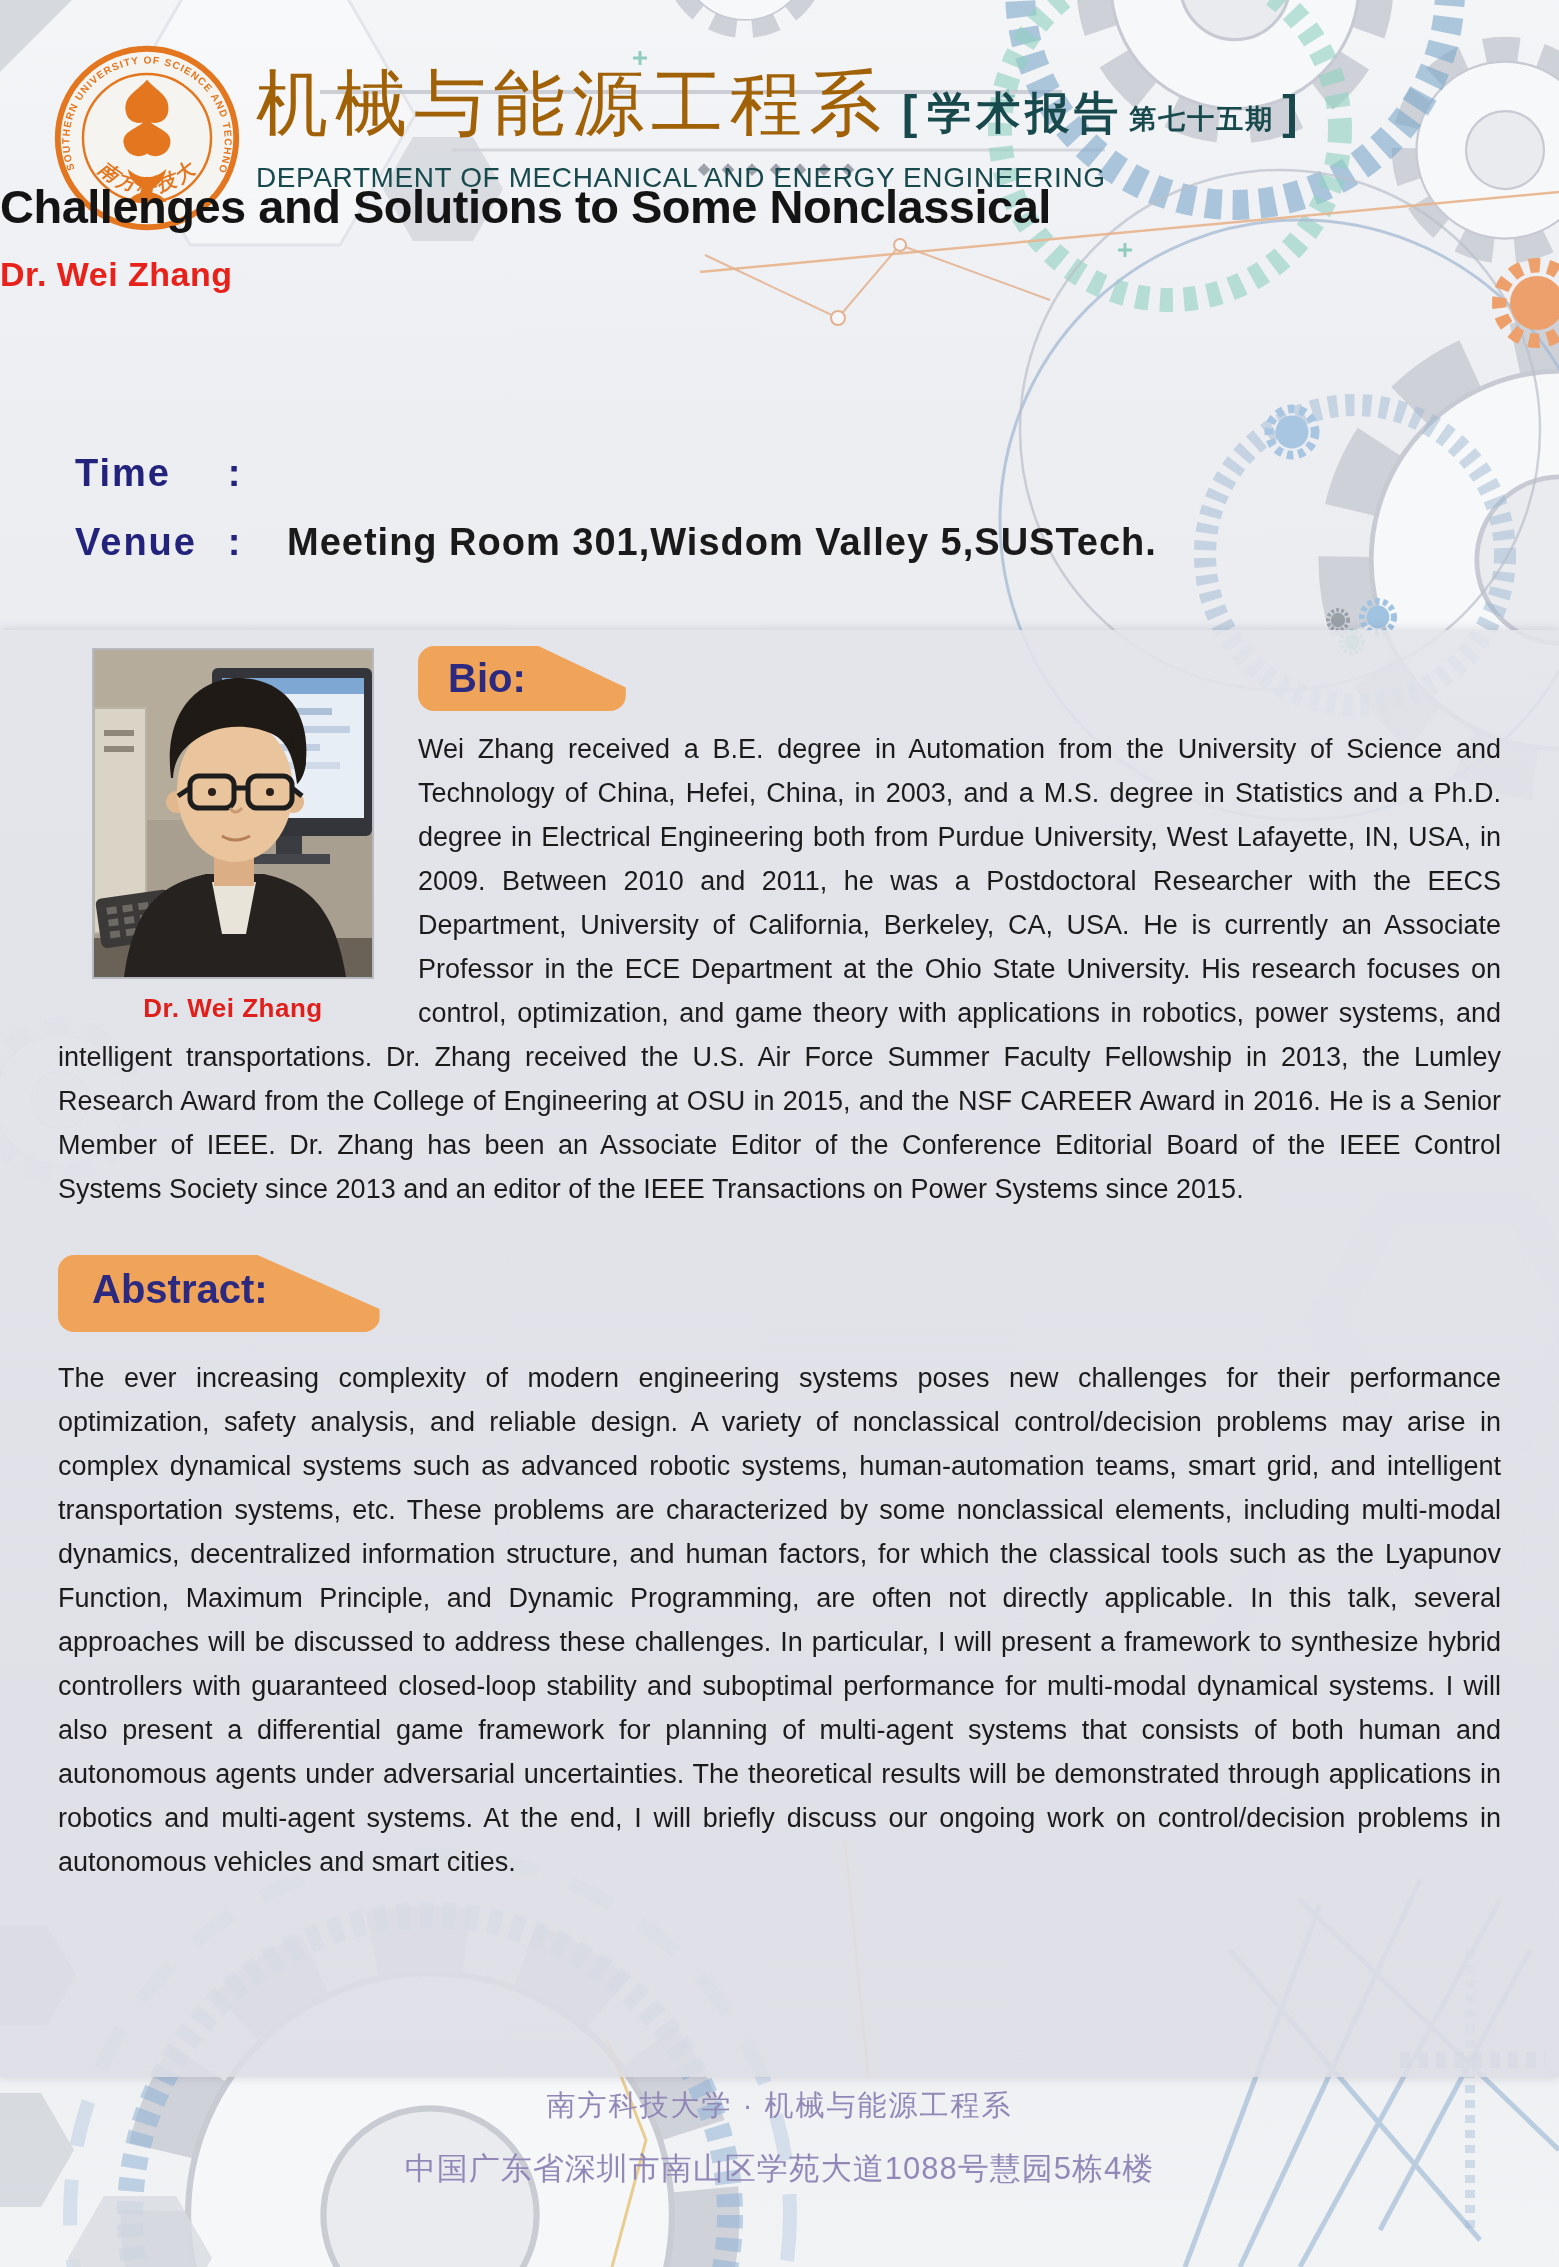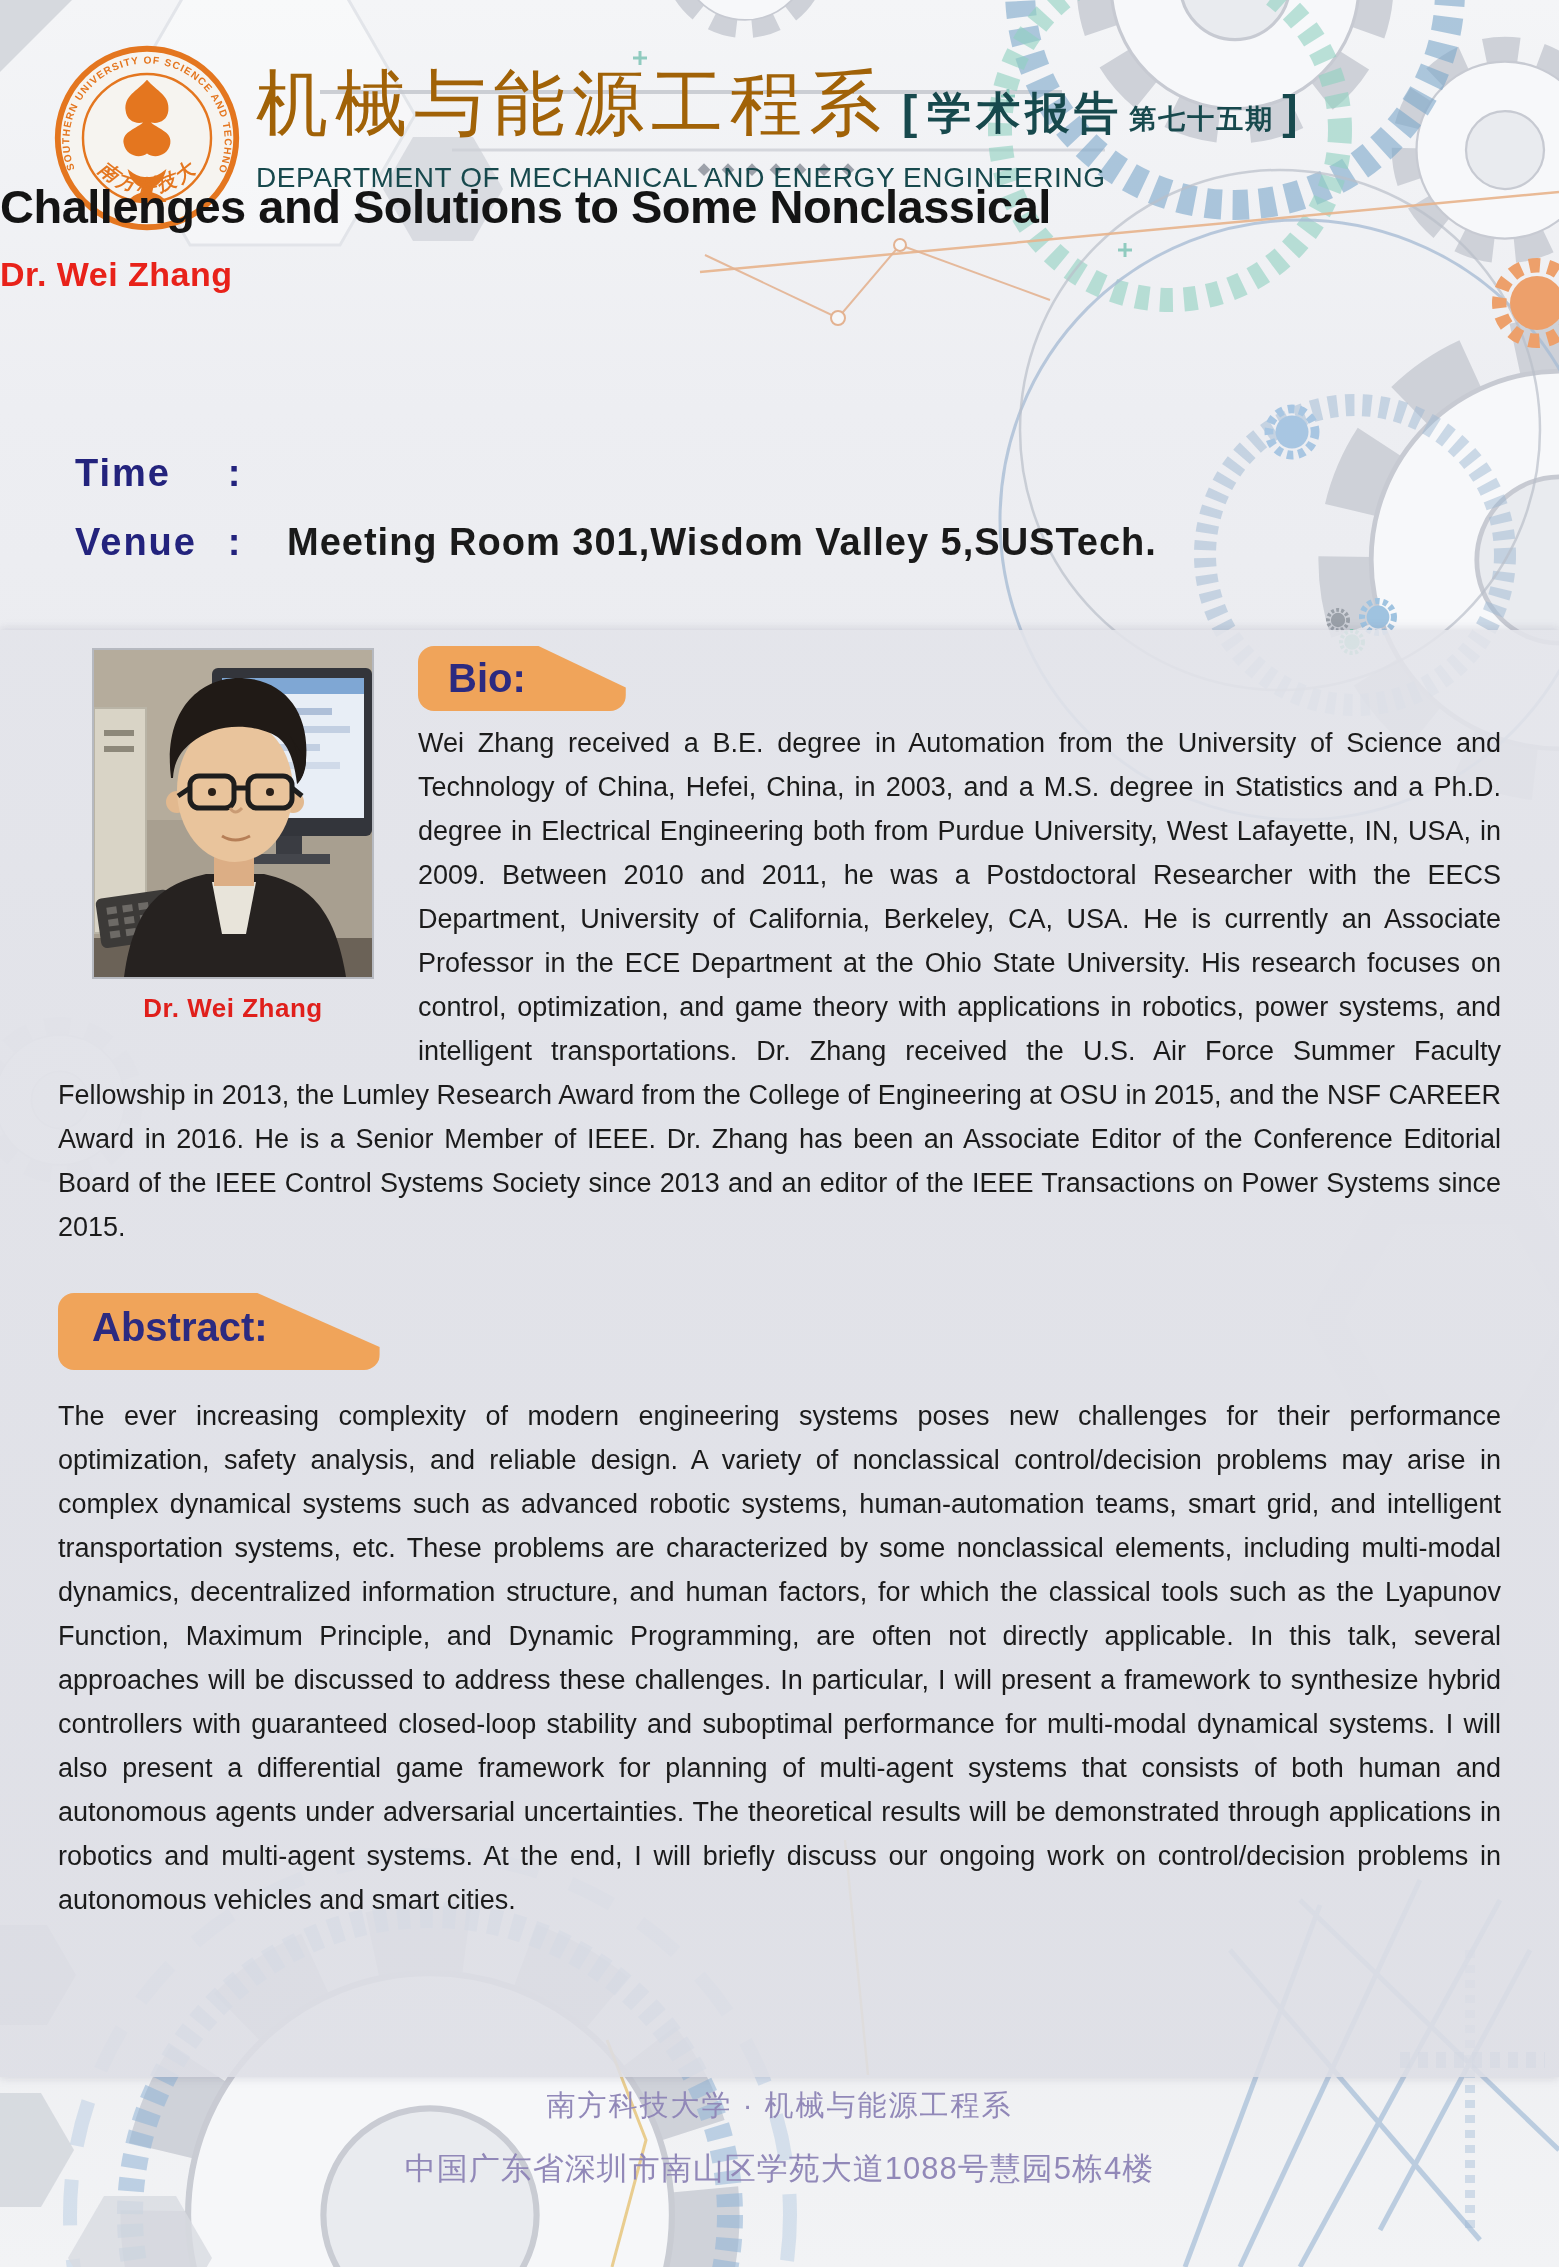--- a/index.html
+++ b/index.html
@@ -41,21 +41,21 @@
     box-shadow:0 -3px 8px rgba(110,110,135,0.12), 0 3px 8px rgba(110,110,135,0.12);
     box-sizing:border-box;padding:16px 58px 0 58px;
   }
   .photo-card{float:left;width:282px;margin:2px 44px 6px 34px;}
   .photo{width:278px;height:327px;border:2px solid #b6b9c0;display:block;background:#9b9386;}
   .photo-caption{margin-top:14px;text-align:center;color:#e01f1b;font-weight:bold;font-size:26px;letter-spacing:0.5px;}
   .tab{display:inline-block;background:#f0a45a;color:#2c2a80;font-weight:bold;border-radius:16px;}
   .bio-tab{font-size:40px;padding:10px 100px 10px 30px;clip-path:polygon(0 0,58% 0,100% 64%,100% 100%,0 100%);}
   .abstract-tab{font-size:40px;padding:12px 112px 20px 34px;clip-path:polygon(0 0,62% 0,100% 70%,100% 100%,0 100%);}
   .body-text{font-size:27px;line-height:44px;text-align:justify;color:#1b1b1b;margin:0;}
-  .bio-text{margin-top:10px;}
+  .bio-text{margin-top:16px;}
   .abstract-section{margin-top:44px;}
   .abstract-text{margin-top:24px;}
 
   
   .footer{top:2086px;left:0;width:100%;text-align:center;color:#9188b8;}
   .footer-line1{font-size:29px;letter-spacing:2px;}
   .footer-line2{font-size:31px;margin-top:22px;letter-spacing:1px;}
 </style>
 </head>
 <body>

